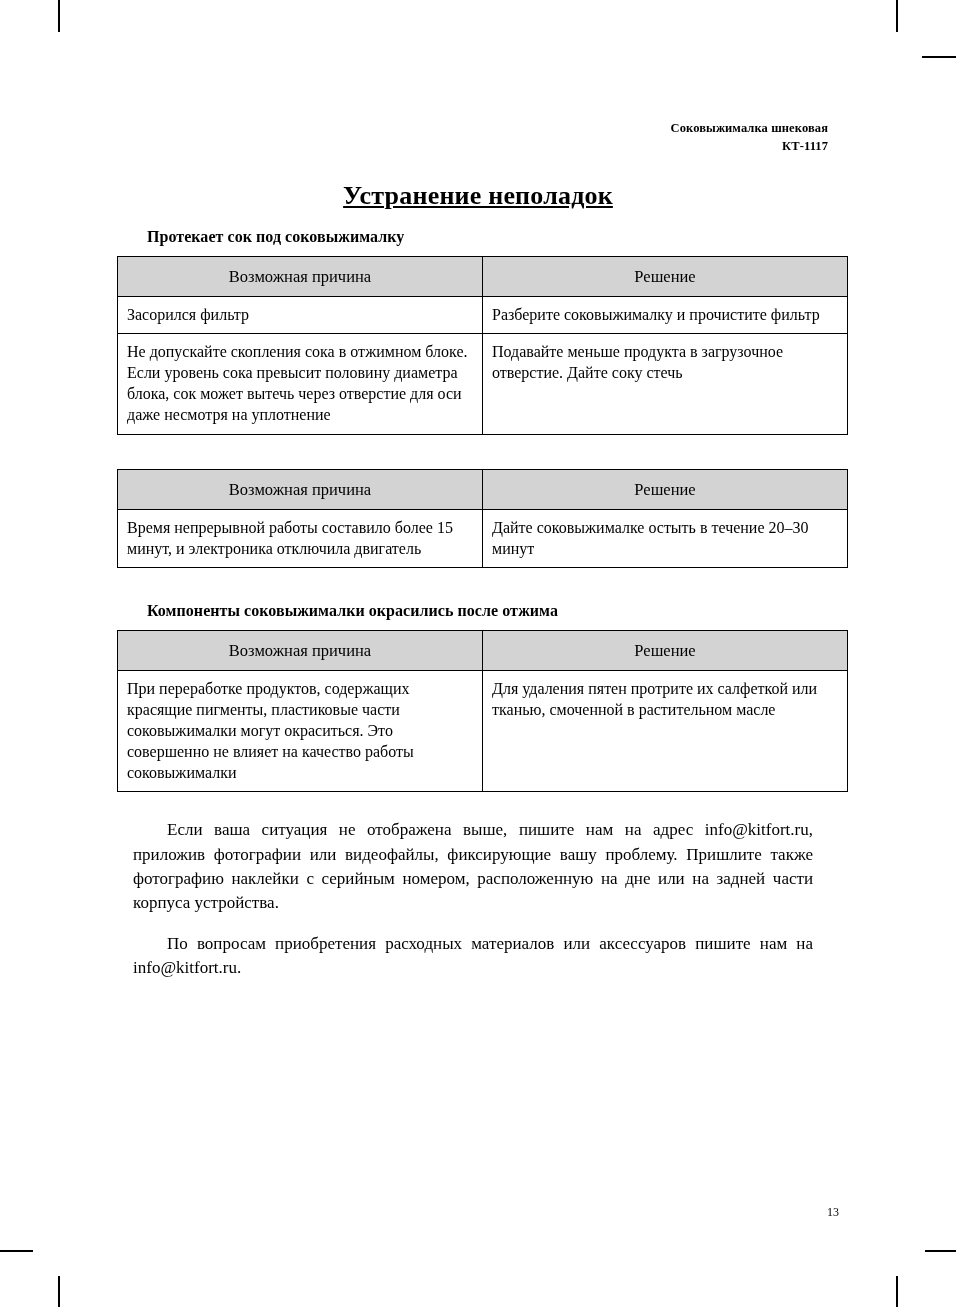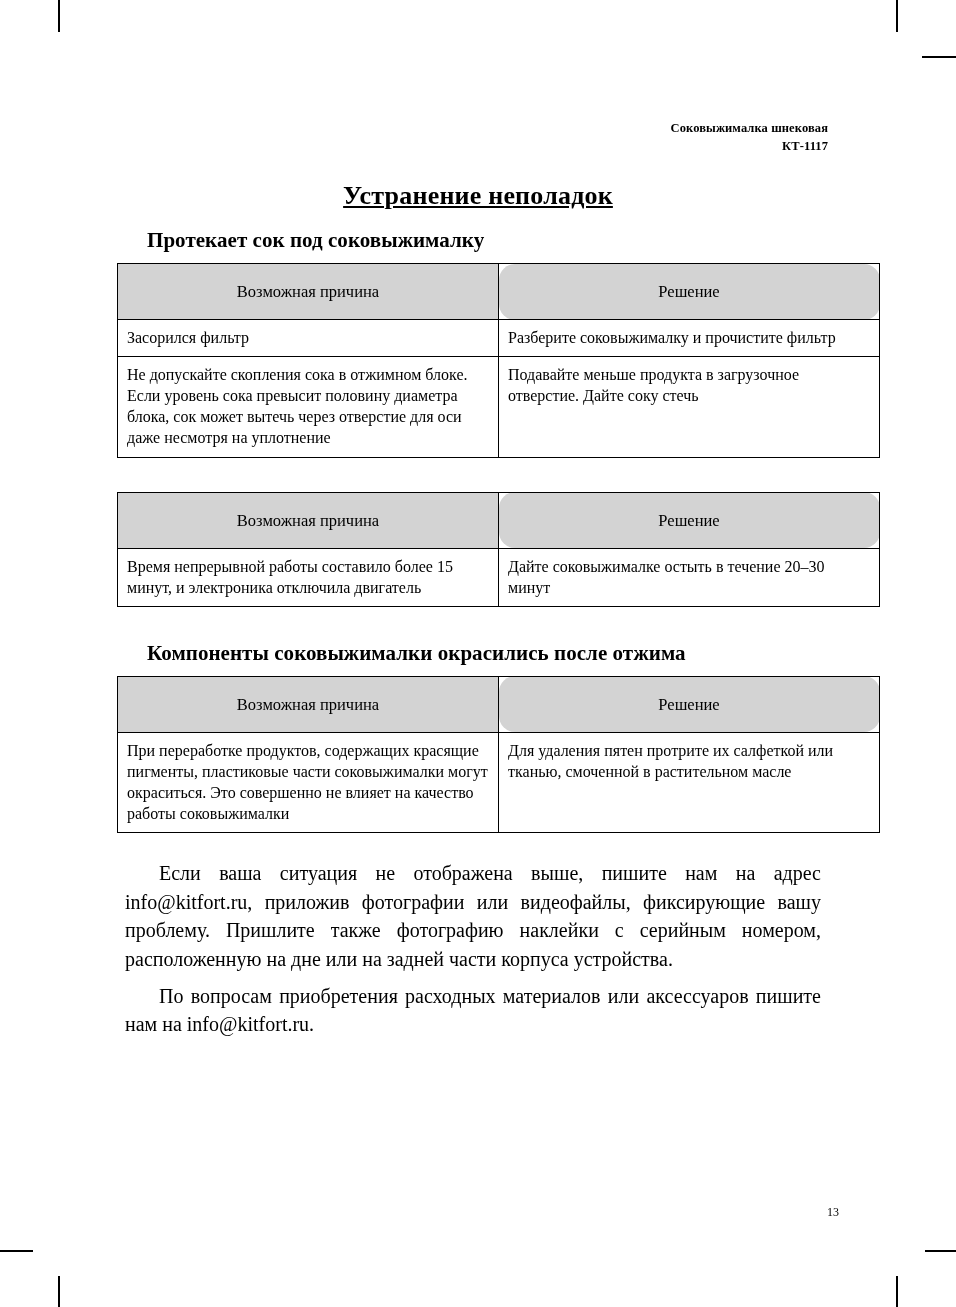--- a/index.html
+++ b/index.html
@@ -65,62 +65,62 @@
   }
 
   .content {
     position: absolute;
     left: 117px;
     top: 228px;
     width: 712px;
   }
 
   .section-head {
-    font-size: 21px;
+    font-size: 16px;
     font-weight: bold;
     margin: 0 0 10px 30px;
     letter-spacing: 0.05px;
   }
 
   .gap-after-table { height: 34px; }
 
   table.tshoot {
     border-collapse: collapse;
     width: 712px;
     table-layout: fixed;
     font-size: 16px;
   }
   table.tshoot th,
   table.tshoot td {
     border: 1.3px solid #000000;
-    padding: 12px;
+    padding: 4px;
     vertical-align: top;
   }
   table.tshoot th {
     background: #d3d3d3;
     font-weight: normal;
     text-align: center;
     height: 31px;
     line-height: 31px;
     font-size: 16.5px;
   }
   table.tshoot td {
     padding: 7px 9px 8px 9px;
     line-height: 1.32;
   }
   td.vmid {
     vertical-align: middle;
   }
   .col-cause { width: 356px; }
-  .col-sol   { width: 356px; border-radius: 16px; }
+  .col-sol   { width: 356px; }
 
   p.body {
-    font-size: 20px;
+    font-size: 17px;
     line-height: 1.43;
-    margin: 8px;
+    margin: 16px;
     text-indent: 34px;
     text-align: justify;
   }
   p.body.first { margin-top: 26px; }
   p.body.second { margin-top: 2px; }
 
   .page-number {
     position: absolute;
     right: 117px;
     top: 1205px;

